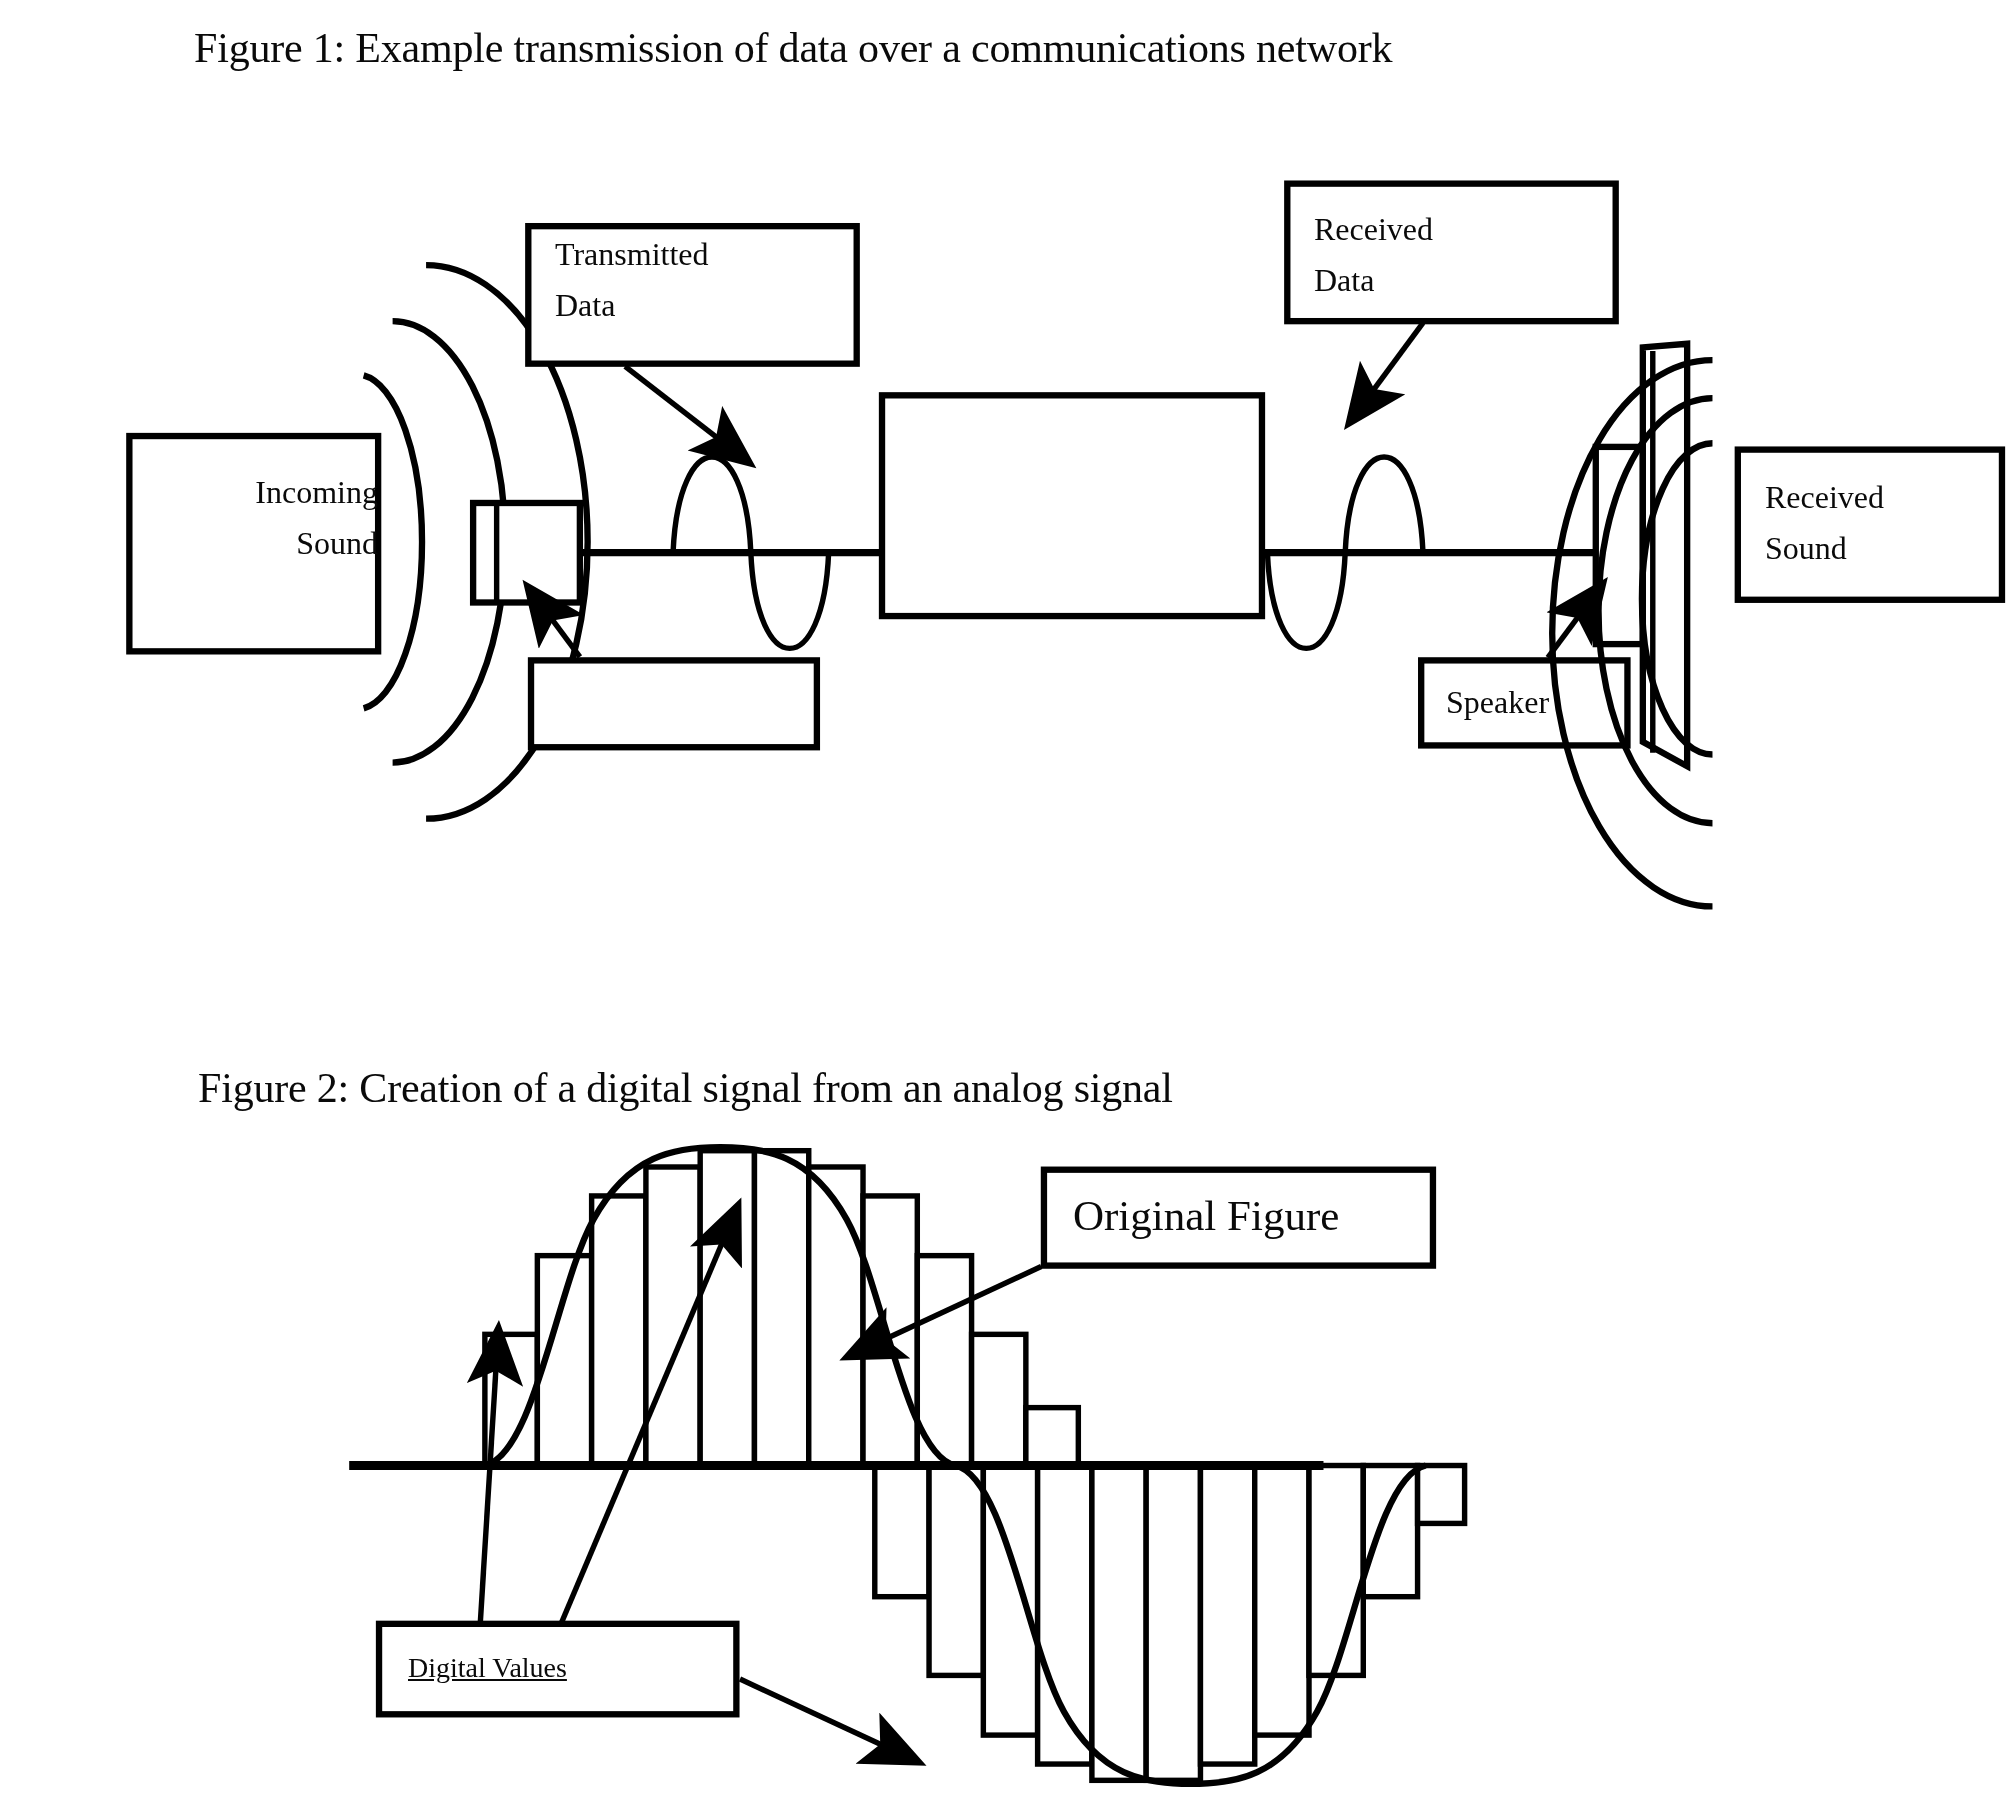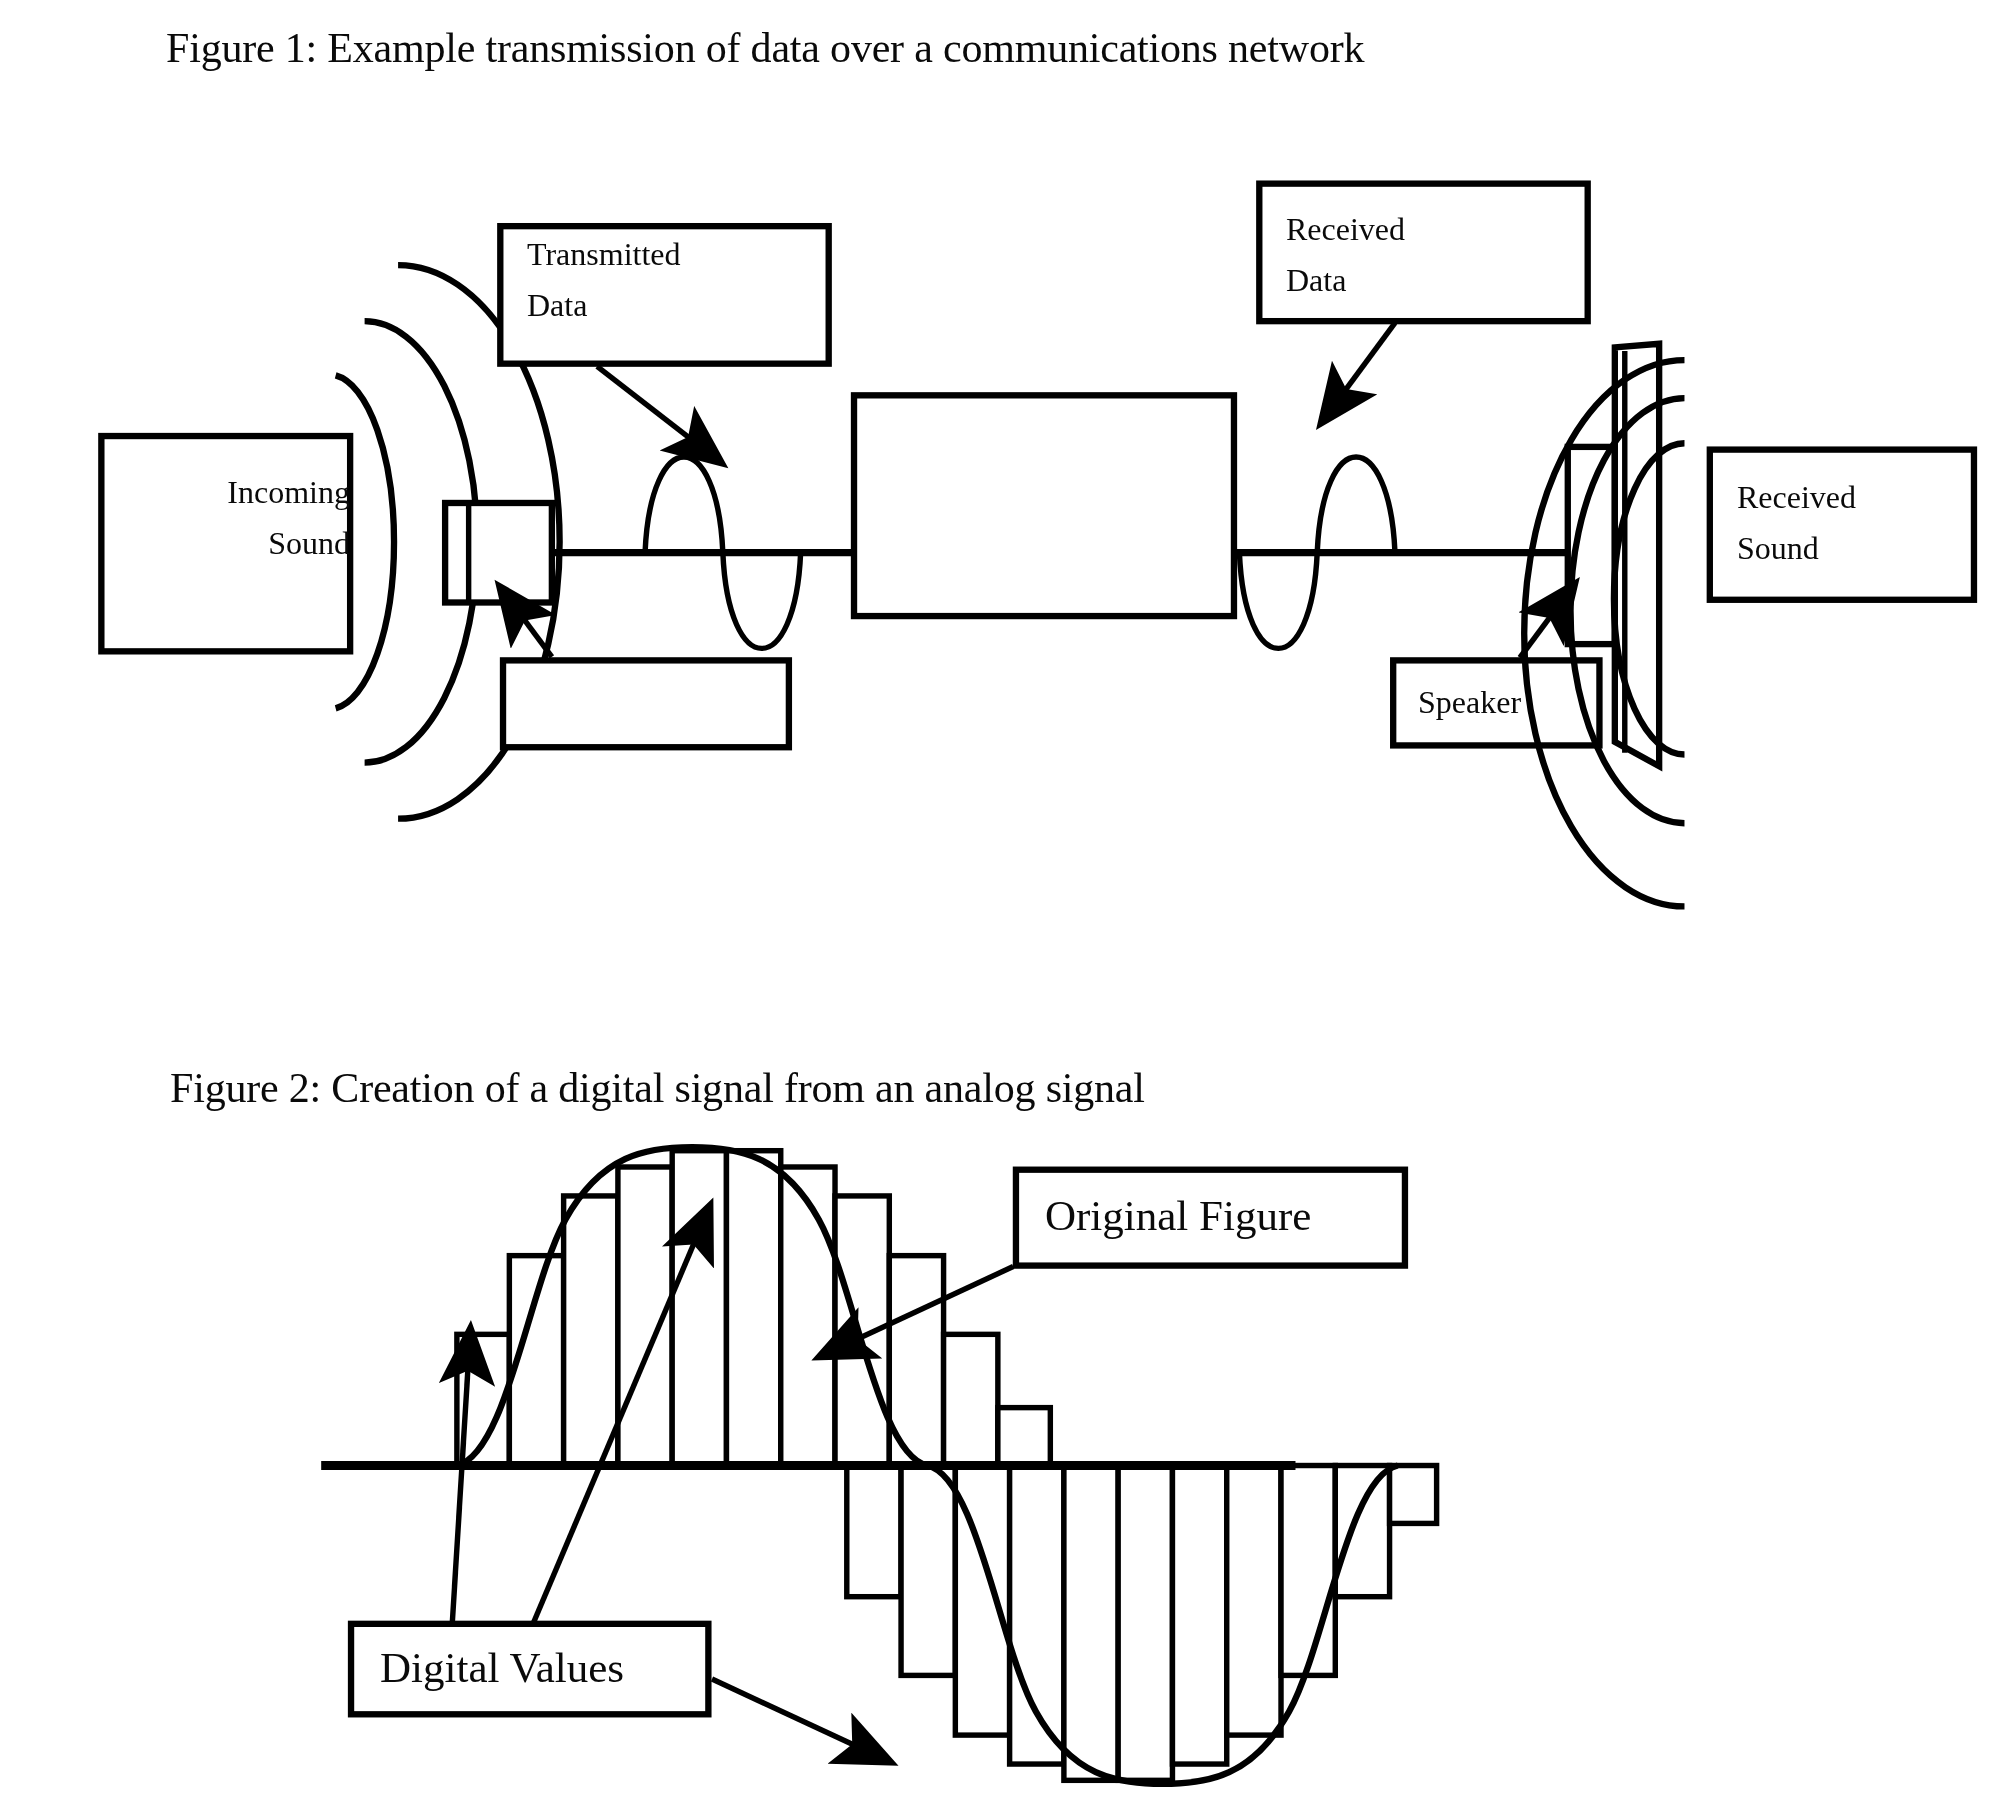--- a/index.html
+++ b/index.html
@@ -12,20 +12,21 @@
     height: 1812px;
     font-family: "Liberation Serif", "DejaVu Serif", serif;
     color: #000000;
     position: relative;
     overflow: hidden;
   }
   .page {
     position: relative;
     width: 1598px;
     height: 1812px;
+    margin-left: 28px;
   }
   .fig-caption {
     position: absolute;
     font-family: "Liberation Serif", "DejaVu Serif", serif;
     font-size: 42px;
     color: #0a0a0a;
     white-space: nowrap;
     letter-spacing: -0.2px;
   }
   #fig1-caption { left: 166px; top: 23.5px; }
@@ -50,21 +51,21 @@
   
   #lbl-incoming-sound  { left: 101px; top: 436px;  width: 249px; height: 215px; padding: 31px 0 0 27px; text-align: right; }
   #lbl-transmitted-data{ left: 500px; top: 209px;  width: 328px; height: 138px; padding: 20px 0 0 27px; }
   #lbl-received-data   { left: 1259px; top: 184px; width: 328px; height: 138px; padding: 20px 0 0 27px; }
   #lbl-microphone      { left: 503px; top: 660px;  width: 286px; height: 87px;  padding: 17px 0 0 29px; }
   #lbl-speaker         { left: 1393px; top: 660px; width: 206px; height: 85px;  padding: 17px 0 0 25px; }
   #lbl-comm-network    { left: 854px; top: 395px;  width: 380px; height: 221px; padding: 40px 0 0 33px; }
   #lbl-received-sound  { left: 1710px; top: 450px; width: 264px; height: 150px; padding: 22px 0 0 27px; }
   
   #lbl-original-signal { left: 1016px; top: 1170px; width: 389px; height: 96px; padding: 20px 0 0 29px; font-size: 43px; }
-  #lbl-digital-values  { left: 351px;  top: 1624px; width: 357px; height: 90px; padding: 18px 0 0 29px; font-size: 43px; }
+  #lbl-digital-values  { left: 351px;  top: 1624px; width: 357px; height: 90px; padding: 18px 0 0 29px; font-size: 28px; text-decoration: underline; }
 </style>
 </head>
 <body>
 
 <div class="page">
 
   <div class="fig-caption" id="fig1-caption">Figure 1: Example transmission of data over a communications network</div>
 
   <div class="fig-caption" id="fig2-caption">Figure 2: Creation of a digital signal from an analog signal</div>
 

